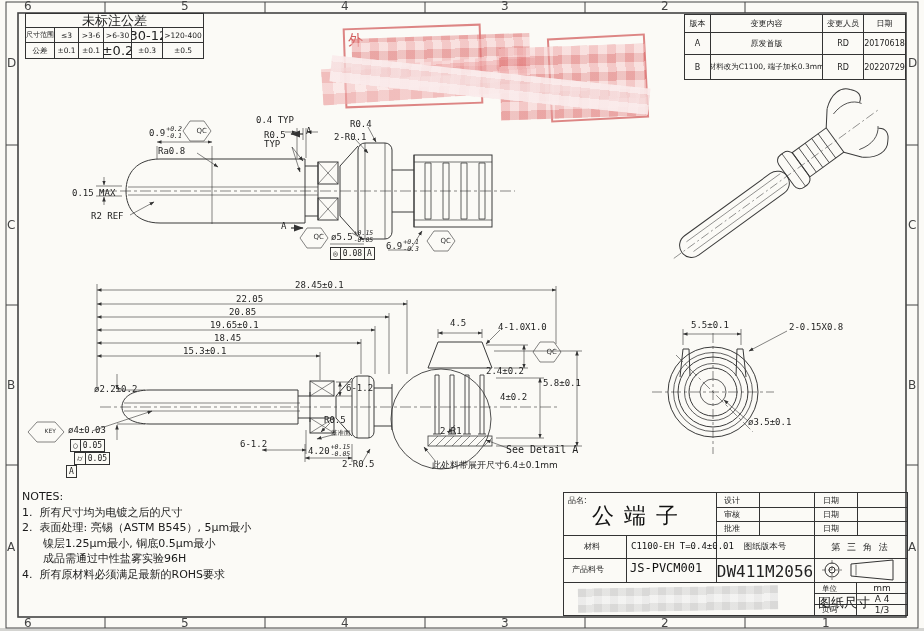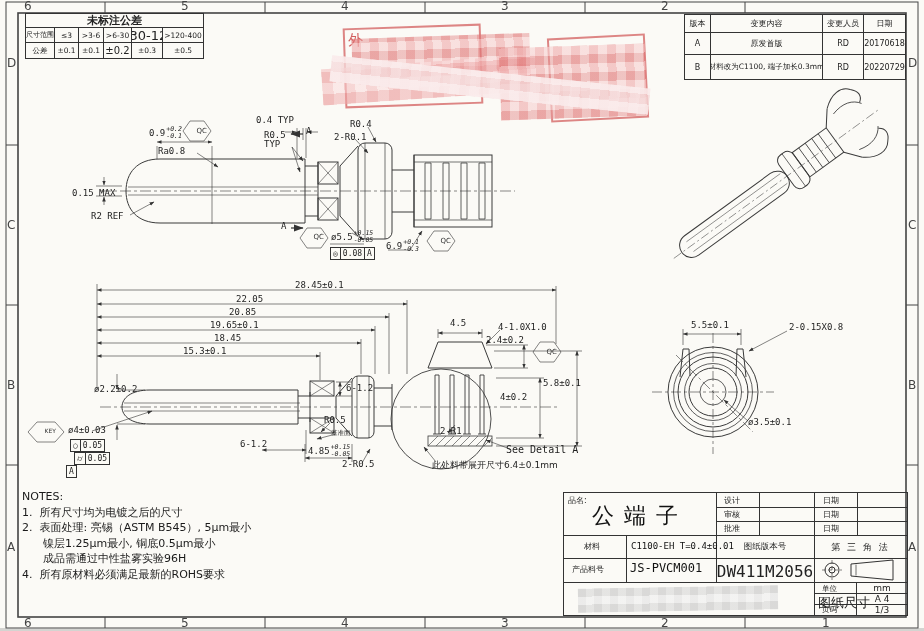--- a/index.html
+++ b/index.html
@@ -237,35 +237,35 @@
     <span style="position:absolute;left:3px;top:1px;font-size:15px;color:rgba(200,55,55,.8);font-family:'DejaVu Sans',sans-serif;">外</span>
   </div>
   <div class="abs mosaic-red" style="left:352px;top:36px;width:178px;height:40px;transform:rotate(-2deg);"></div>
   <div class="abs mosaic-red2" style="left:322px;top:62px;width:214px;height:36px;transform:rotate(-4deg);"></div>
   <div class="stampborder" style="left:549px;top:36px;width:94px;height:80px;transform:rotate(-3deg);border-width:2px;"></div>
   <div class="abs mosaic-red" style="left:500px;top:46px;width:146px;height:72px;transform:rotate(-2deg);"></div>
   <div class="abs mosaic-light" style="left:330px;top:72px;width:320px;height:26px;transform:rotate(6deg);"></div>
 
   <div class="tbl" style="left:25px;top:13px;width:179px;height:46px;">
     <div class="trow" style="height:14px;">
-      <div class="tcell" style="width:100%;font-size:11px;font-weight:bold;">未标注公差</div>
+      <div class="tcell" style="width:100%;font-size:13px;">未标注公差</div>
     </div>
     <div class="trow" style="height:15px;">
       <div class="tcell" style="width:29px;font-size:7px;">尺寸范围</div>
       <div class="tcell" style="width:24px;font-size:7.5px;">≤3</div>
       <div class="tcell" style="width:25px;font-size:7.5px;">&gt;3-6</div>
       <div class="tcell" style="width:28px;font-size:7.5px;">&gt;6-30</div>
       <div class="tcell" style="width:31px;font-size:13px;">&gt;30-120</div>
       <div class="tcell" style="flex:1;font-size:7.5px;">&gt;120-400</div>
     </div>
     <div class="trow" style="height:15px;">
       <div class="tcell" style="width:29px;font-size:7.5px;">公差</div>
       <div class="tcell" style="width:24px;font-size:7.5px;">±0.1</div>
       <div class="tcell" style="width:25px;font-size:7.5px;">±0.1</div>
-      <div class="tcell" style="width:28px;font-size:10px;">±0.2</div>
+      <div class="tcell" style="width:28px;font-size:13px;">±0.2</div>
       <div class="tcell" style="width:31px;font-size:7.5px;">±0.3</div>
       <div class="tcell" style="flex:1;font-size:7.5px;">±0.5</div>
     </div>
   </div>
 
   <div class="tbl" style="left:684px;top:14px;width:222px;height:66px;">
     <div class="trow" style="height:18px;">
       <div class="tcell" style="width:26px;">版本</div>
       <div class="tcell" style="width:112px;">变更内容</div>
       <div class="tcell" style="width:41px;">变更人员</div>
@@ -364,33 +364,33 @@
     <span>0.05</span>
   </span>
   <span class="fcf" style="left:66px;top:465px;">
     <span>A</span>
   </span>
   <span class="dim" style="left:346px;top:383px;">6-1.2</span>
   <span class="dim" style="left:240px;top:439px;">6-1.2</span>
   <span class="dim" style="left:324px;top:415px;">R0.5</span>
   <span class="dimch" style="left:331px;top:429px;font-size:6.5px;">基准面</span>
   <span class="dim sd" style="left:308px;top:444px;">
-    <span>4.85</span>
+    <span>4.20</span>
     <span class="stk">
         <i>+0.15</i>
         <i>-0.05</i>
       </span>
   </span>
   <span class="dim" style="left:342px;top:459px;">2-R0.5</span>
   <span class="dim" style="left:440px;top:426px;">2-R1</span>
   <span class="dim" style="left:506px;top:444px;font-size:10px;">See Detail A</span>
   <span class="dimch" style="left:432px;top:459px;">此处料带展开尺寸6.4±0.1mm</span>
   <span class="dim" style="left:450px;top:318px;">4.5</span>
   <span class="dim" style="left:498px;top:322px;">4-1.0X1.0</span>
-  <span class="dim" style="left:486px;top:335px;">2.4±0.2</span>
+  <span class="dim" style="left:486px;top:366px;">2.4±0.2</span>
   <span class="hexlbl" style="left:537px;top:348px;">QC</span>
   <span class="dim" style="left:543px;top:378px;">5.8±0.1</span>
   <span class="dim" style="left:500px;top:392px;">4±0.2</span>
 
   <span class="dim" style="left:691px;top:320px;">5.5±0.1</span>
   <span class="dim" style="left:789px;top:322px;">2-0.15X0.8</span>
   <span class="dim" style="left:748px;top:417px;">ø3.5±0.1</span>
 
   <div class="abs" style="left:22px;top:489px;width:310px;">
     <div class="note-line">NOTES:</div>

